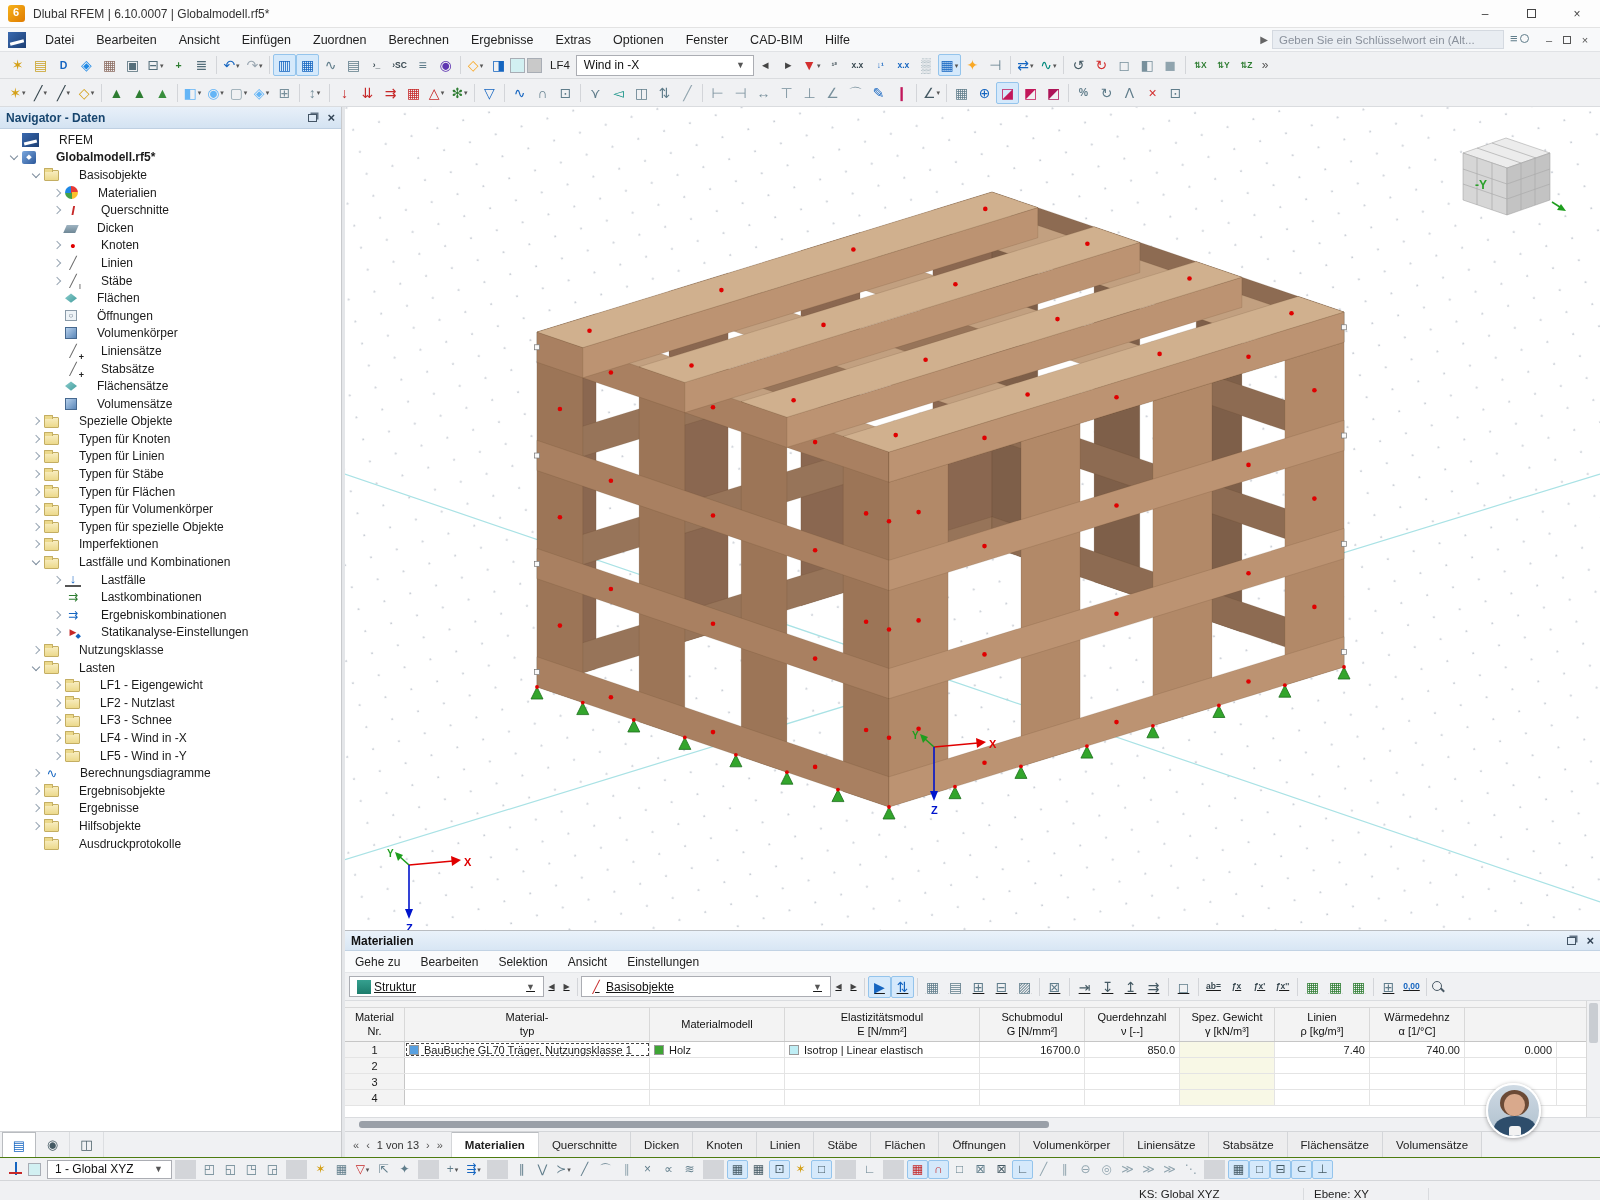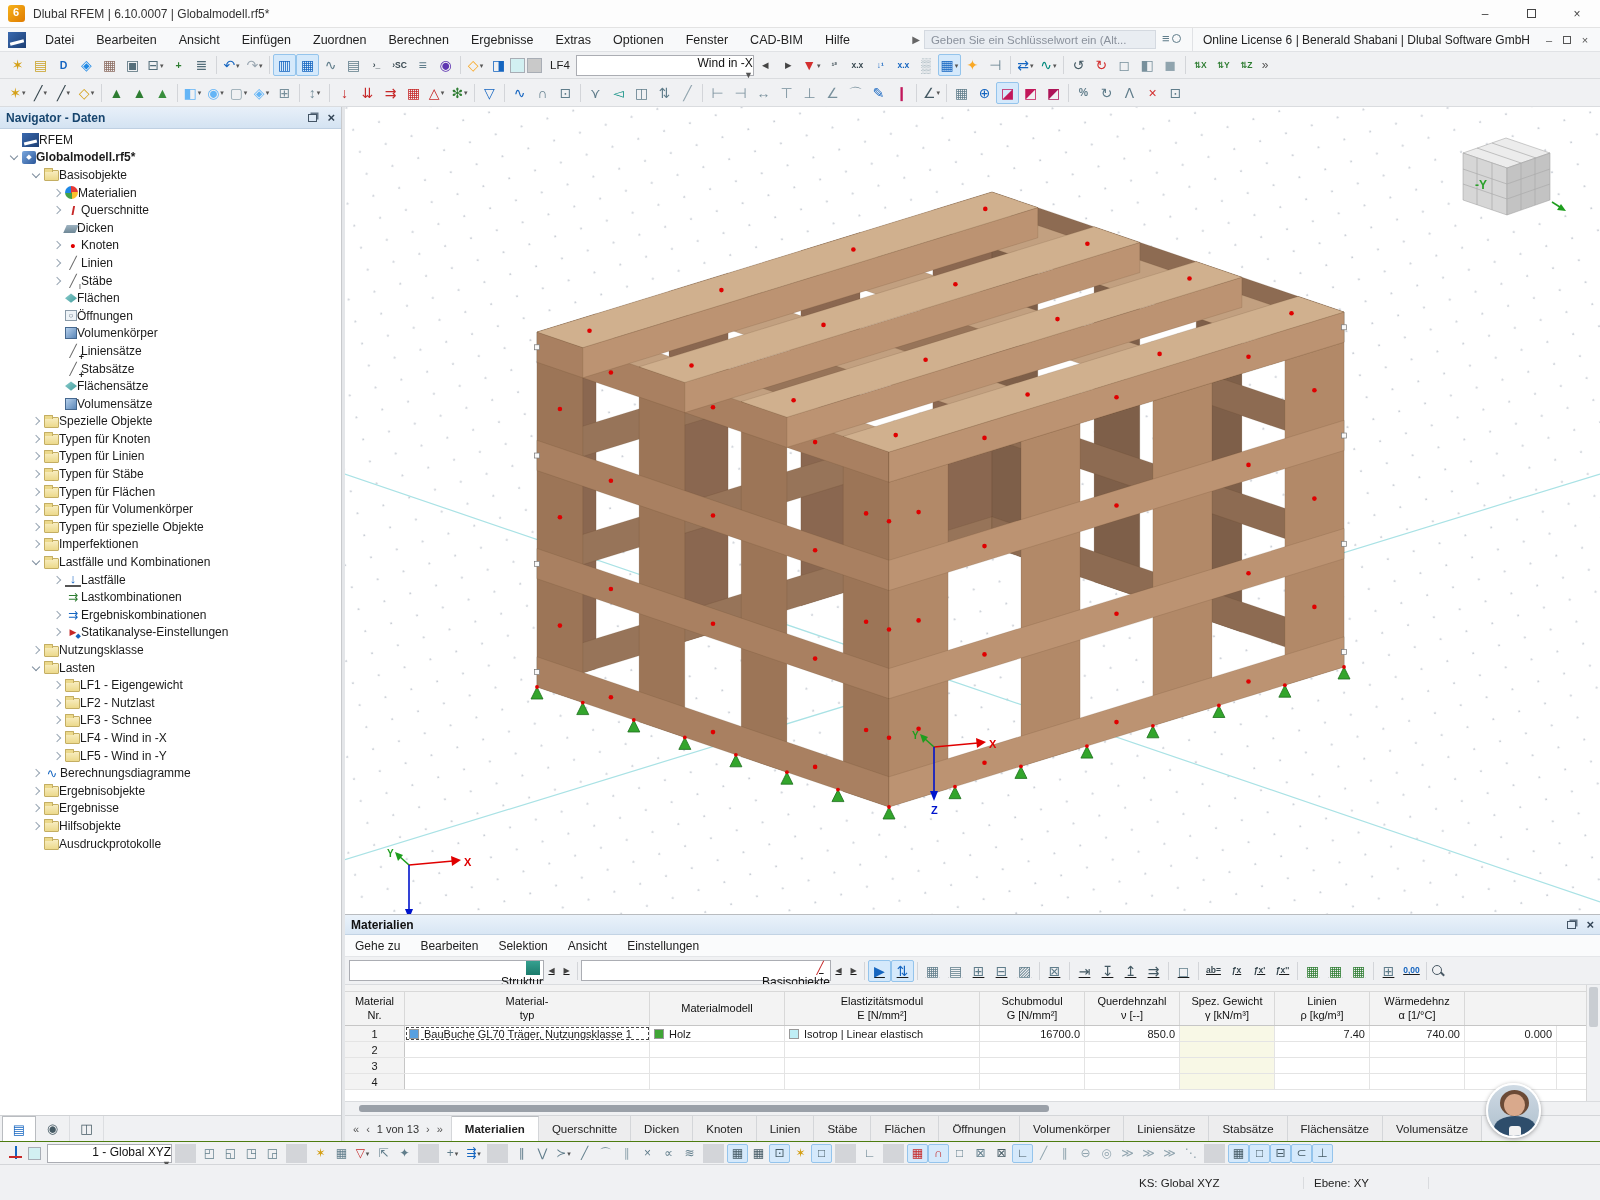--- a/index.html
+++ b/index.html
@@ -37,21 +37,21 @@
   .tb1{height:27px;}
   .tb2{height:28px;}
   .tbi{min-width:23px;height:22px;display:inline-flex;align-items:center;justify-content:center;font-size:14px;border:1px solid transparent;border-radius:2px;flex:none;line-height:1;}
   .tbi.sm{font-size:8.5px;font-weight:bold;letter-spacing:0;}
   .tbi.md{font-size:10.5px;font-weight:bold;}
   .tbi.on{background:#d5e9fb;border-color:#94c4ec;}
   .tbi.dd::after{content:"▾";font-size:7px;color:#555;margin-left:1px;}
   .tbi.sep{min-width:1px;width:1px;height:18px;background:#d3d5d9;margin:0 3px;border:none;border-radius:0;}
   .lc-swatch{width:15px;height:15px;border:1px solid #a8adb5;flex:none;margin-right:2px;}
   .lc-label{font-size:11.5px;margin:0 6px 0 6px;color:#222;}
-  .combo{height:21px;background:#fff;border:1px solid #abadb3;display:inline-flex;align-items:flex-end;padding:0 0 0 7px;font-size:12px;color:#111;flex-direction:column;}
+  .combo{height:21px;background:#fff;border:1px solid #abadb3;display:inline-flex;align-items:center;padding:0 8px 0 7px;font-size:12px;color:#111;}
   .combo .carr{margin-left:auto;color:#555;font-size:9px;padding-left:8px;}
   .spin{width:15px;height:21px;display:inline-flex;align-items:center;justify-content:center;color:#444;font-size:8px;border:1px solid transparent;}
   .ovf{color:#555;font-size:12px;margin-left:4px;}
 
   
   .main{flex:1;display:flex;min-height:0;}
   .splitter{width:3px;background:#e4e6e9;flex:none;}
 
   
   .navigator{width:342px;flex:none;background:#fff;border-right:1px solid #c8cacd;display:flex;flex-direction:column;}
@@ -61,21 +61,21 @@
   .float-ic{width:9px;height:8px;border:1px solid #456;box-shadow:2px -2px 0 -0.5px #678;display:inline-block;}
   .close-ic{color:#345;font-size:13px;font-weight:bold;line-height:1;}
   .tree{flex:1;overflow:hidden;padding-top:2px;}
   .trow{display:flex;align-items:center;height:17.6px;font-size:12px;color:#1a1a1a;}
   .trow.lv0{padding-left:7px;}
   .trow.lv1{padding-left:29px;}
   .trow.lv2{padding-left:50px;}
   .exp{width:15px;height:14px;position:relative;flex:none;}
   .exp.v::before{content:"";position:absolute;left:4px;top:3px;width:5px;height:5px;border-right:1.6px solid #7b8b9b;border-bottom:1.6px solid #7b8b9b;transform:rotate(45deg);}
   .exp.r::before{content:"";position:absolute;left:4px;top:4px;width:5px;height:5px;border-right:1.6px solid #9aa7b4;border-bottom:1.6px solid #9aa7b4;transform:rotate(-45deg);}
-  .tl{margin-left:0;white-space:nowrap;}
+  .tl{margin-left:20px;white-space:nowrap;}
   .tl.b{font-weight:bold;}
   .ti{width:16px;height:15px;flex:none;position:relative;display:inline-flex;align-items:center;justify-content:center;font-size:11px;}
   .ti-rfem{background:linear-gradient(135deg,#3a6ab0,#1d3f73);width:17px;height:14px;}
   .ti-rfem::after{content:"";position:absolute;left:2px;top:8px;width:13px;height:3px;background:#fff;transform:rotate(-14deg);}
   .ti-model{background:linear-gradient(135deg,#7aa7dd,#2b579a);border-radius:2px;width:14px;height:13px;}
   .ti-model::before{content:"◆";color:#fff;font-size:7px;}
   .ti-folder{width:15px;height:11px;background:linear-gradient(#f8edc0,#ecd98b);border:1px solid #c4ae62;border-radius:1px;margin-top:2px;}
   .ti-folder::before{content:"";position:absolute;left:-1px;top:-3px;width:7px;height:3px;background:#ecd98b;border:1px solid #c4ae62;border-bottom:none;border-radius:1px 1px 0 0;}
   .ti-materials{width:13px;height:13px;border-radius:50%;background:conic-gradient(#e53935 0 25%,#fbc02d 0 50%,#43a047 0 75%,#1e88e5 0);}
   .ti-sections::before{content:"I";color:#c62828;font-weight:bold;font-style:italic;font-size:13px;}
@@ -138,21 +138,21 @@
   .pager .pbtn{color:#555;font-size:11px;}
   .mtab{padding:0 13px;display:flex;align-items:center;font-size:11.5px;color:#222;border-right:1px solid #d4d6d9;background:#ededee;}
   .mtab.act{background:#fff;border-top:1px solid #b9bcc0;font-weight:bold;}
 
   
   .snapbar{height:23px;background:#f0f1f3;border-top:1px solid #4d7c0f;display:flex;align-items:center;padding:0 4px;flex:none;overflow:hidden;white-space:nowrap;}
   .snapbar .tbi{height:19px;min-width:21px;font-size:12px;}
   .cs-icon{width:16px;height:16px;position:relative;margin:0 4px;flex:none;}
   .cs-icon::before{content:"";position:absolute;left:7px;top:1px;width:2px;height:13px;background:#1565c0;}
   .cs-icon::after{content:"";position:absolute;left:1px;top:11px;width:13px;height:2px;background:#c62828;}
-  .statusline{height:36px;background:#f0f1f3;border-top:1px solid #d4d6d9;display:flex;align-items:center;font-size:11.5px;color:#222;flex:none;}
+  .statusline{height:20px;background:#f0f1f3;border-top:1px solid #d4d6d9;display:flex;align-items:flex-end;font-size:11.5px;color:#222;flex:none;}
   .sl-cell{display:flex;align-items:center;padding:0 10px;border-right:1px solid #d9dbde;}
   .sl-flex{flex:1;}
   .grip{width:16px;background:
     repeating-linear-gradient(135deg,transparent 0 3px,#b9bcc0 3px 4px);}
 
   
   .avatar{position:absolute;left:1486px;top:1083px;width:55px;height:55px;border-radius:50%;background:linear-gradient(#cfdae4,#aebfcd);border:2px solid #fff;box-shadow:0 1px 4px rgba(0,0,0,.35);overflow:hidden;z-index:50;}
   .avatar .hair{position:absolute;left:12px;top:5px;width:29px;height:26px;border-radius:50%;background:#6b4a36;}
   .avatar .face{position:absolute;left:16px;top:9px;width:21px;height:22px;border-radius:50%;background:#d9a98c;}
   .avatar .body{position:absolute;left:6px;bottom:-4px;width:42px;height:24px;border-radius:50% 50% 0 0;background:#2e4d6b;}
@@ -193,21 +193,20 @@
         <div class="menu-item">Extras</div>
         <div class="menu-item">Optionen</div>
         <div class="menu-item">Fenster</div>
         <div class="menu-item">CAD-BIM</div>
         <div class="menu-item">Hilfe</div>
       </div>
     <div class="menubar-right">
       <span class="collapse-arr">▶</span>
       <input class="searchbox" placeholder="Geben Sie ein Schlüsselwort ein (Alt..." style="">
       <span class="docsearch"></span>
-      <span class="license">Online License 6 | Benerald Shabani | Dlubal Software GmbH</span>
       <span class="miniwin">
         <span>–</span>
         <span><span class="sq2"></span></span>
         <span>×</span>
       </span>
     </div>
   </div>
 
   <div class="tb tb1">
     <span style="display:inline-flex;align-items:center">

